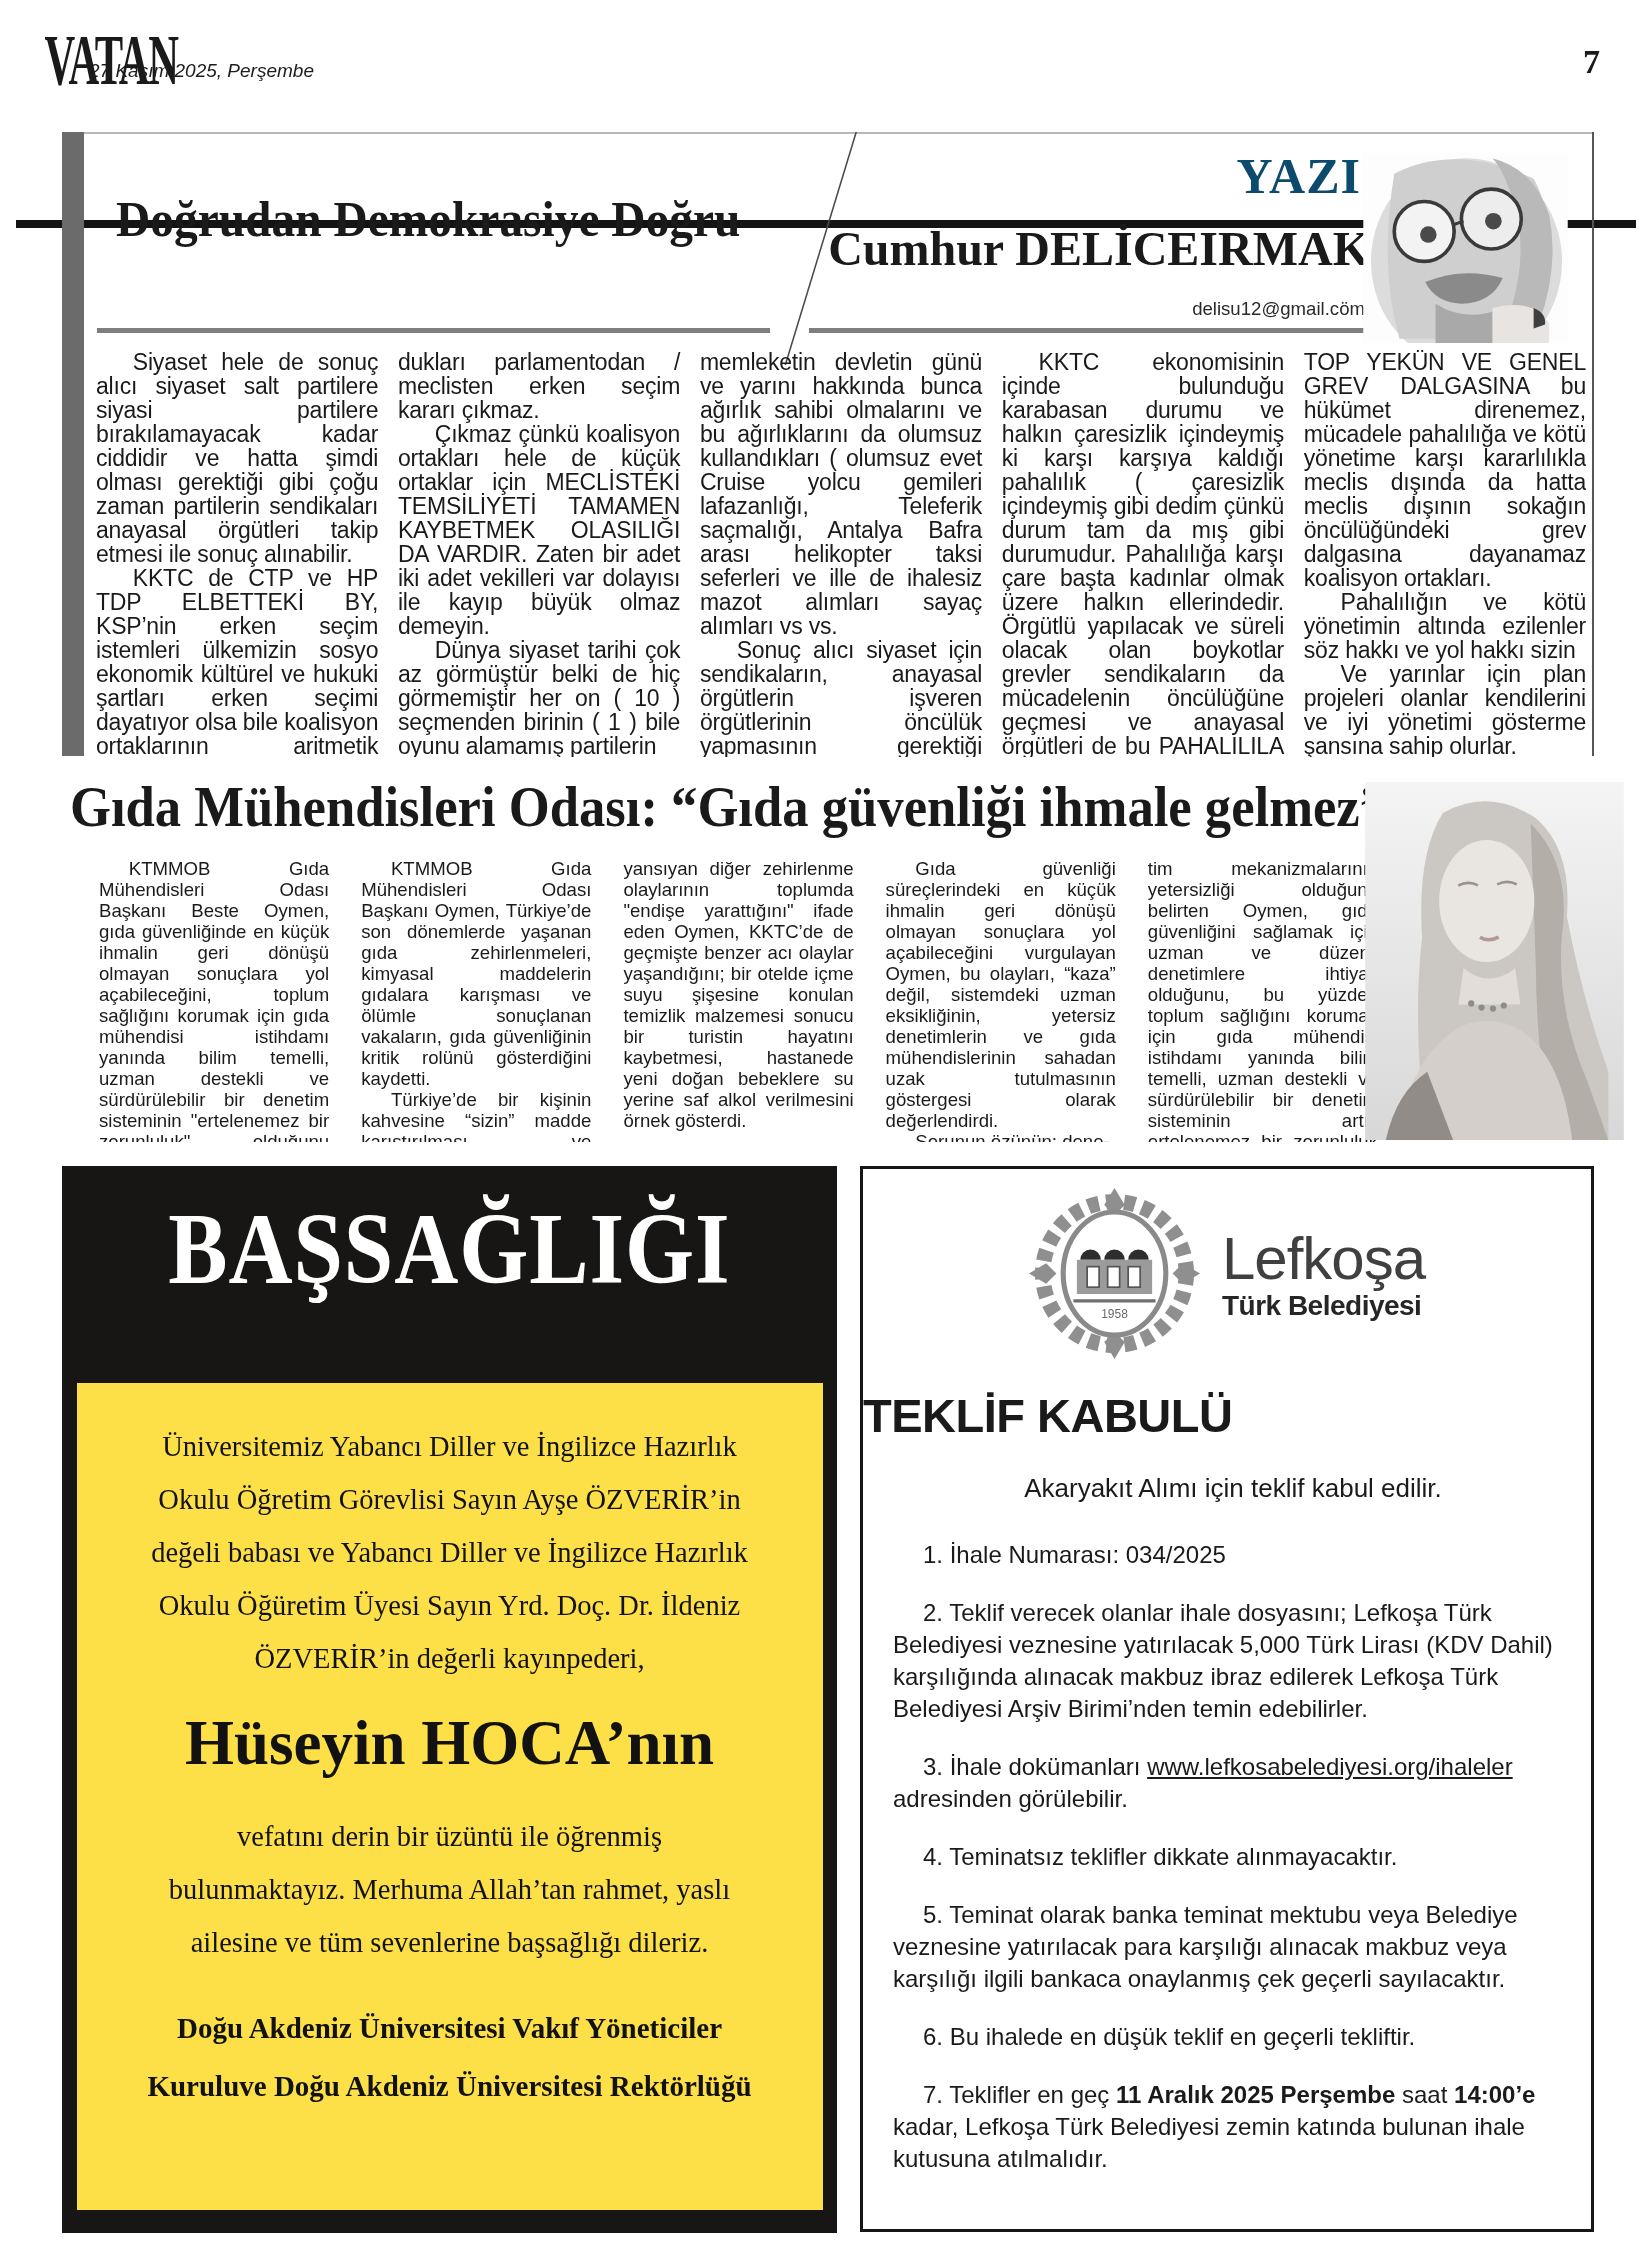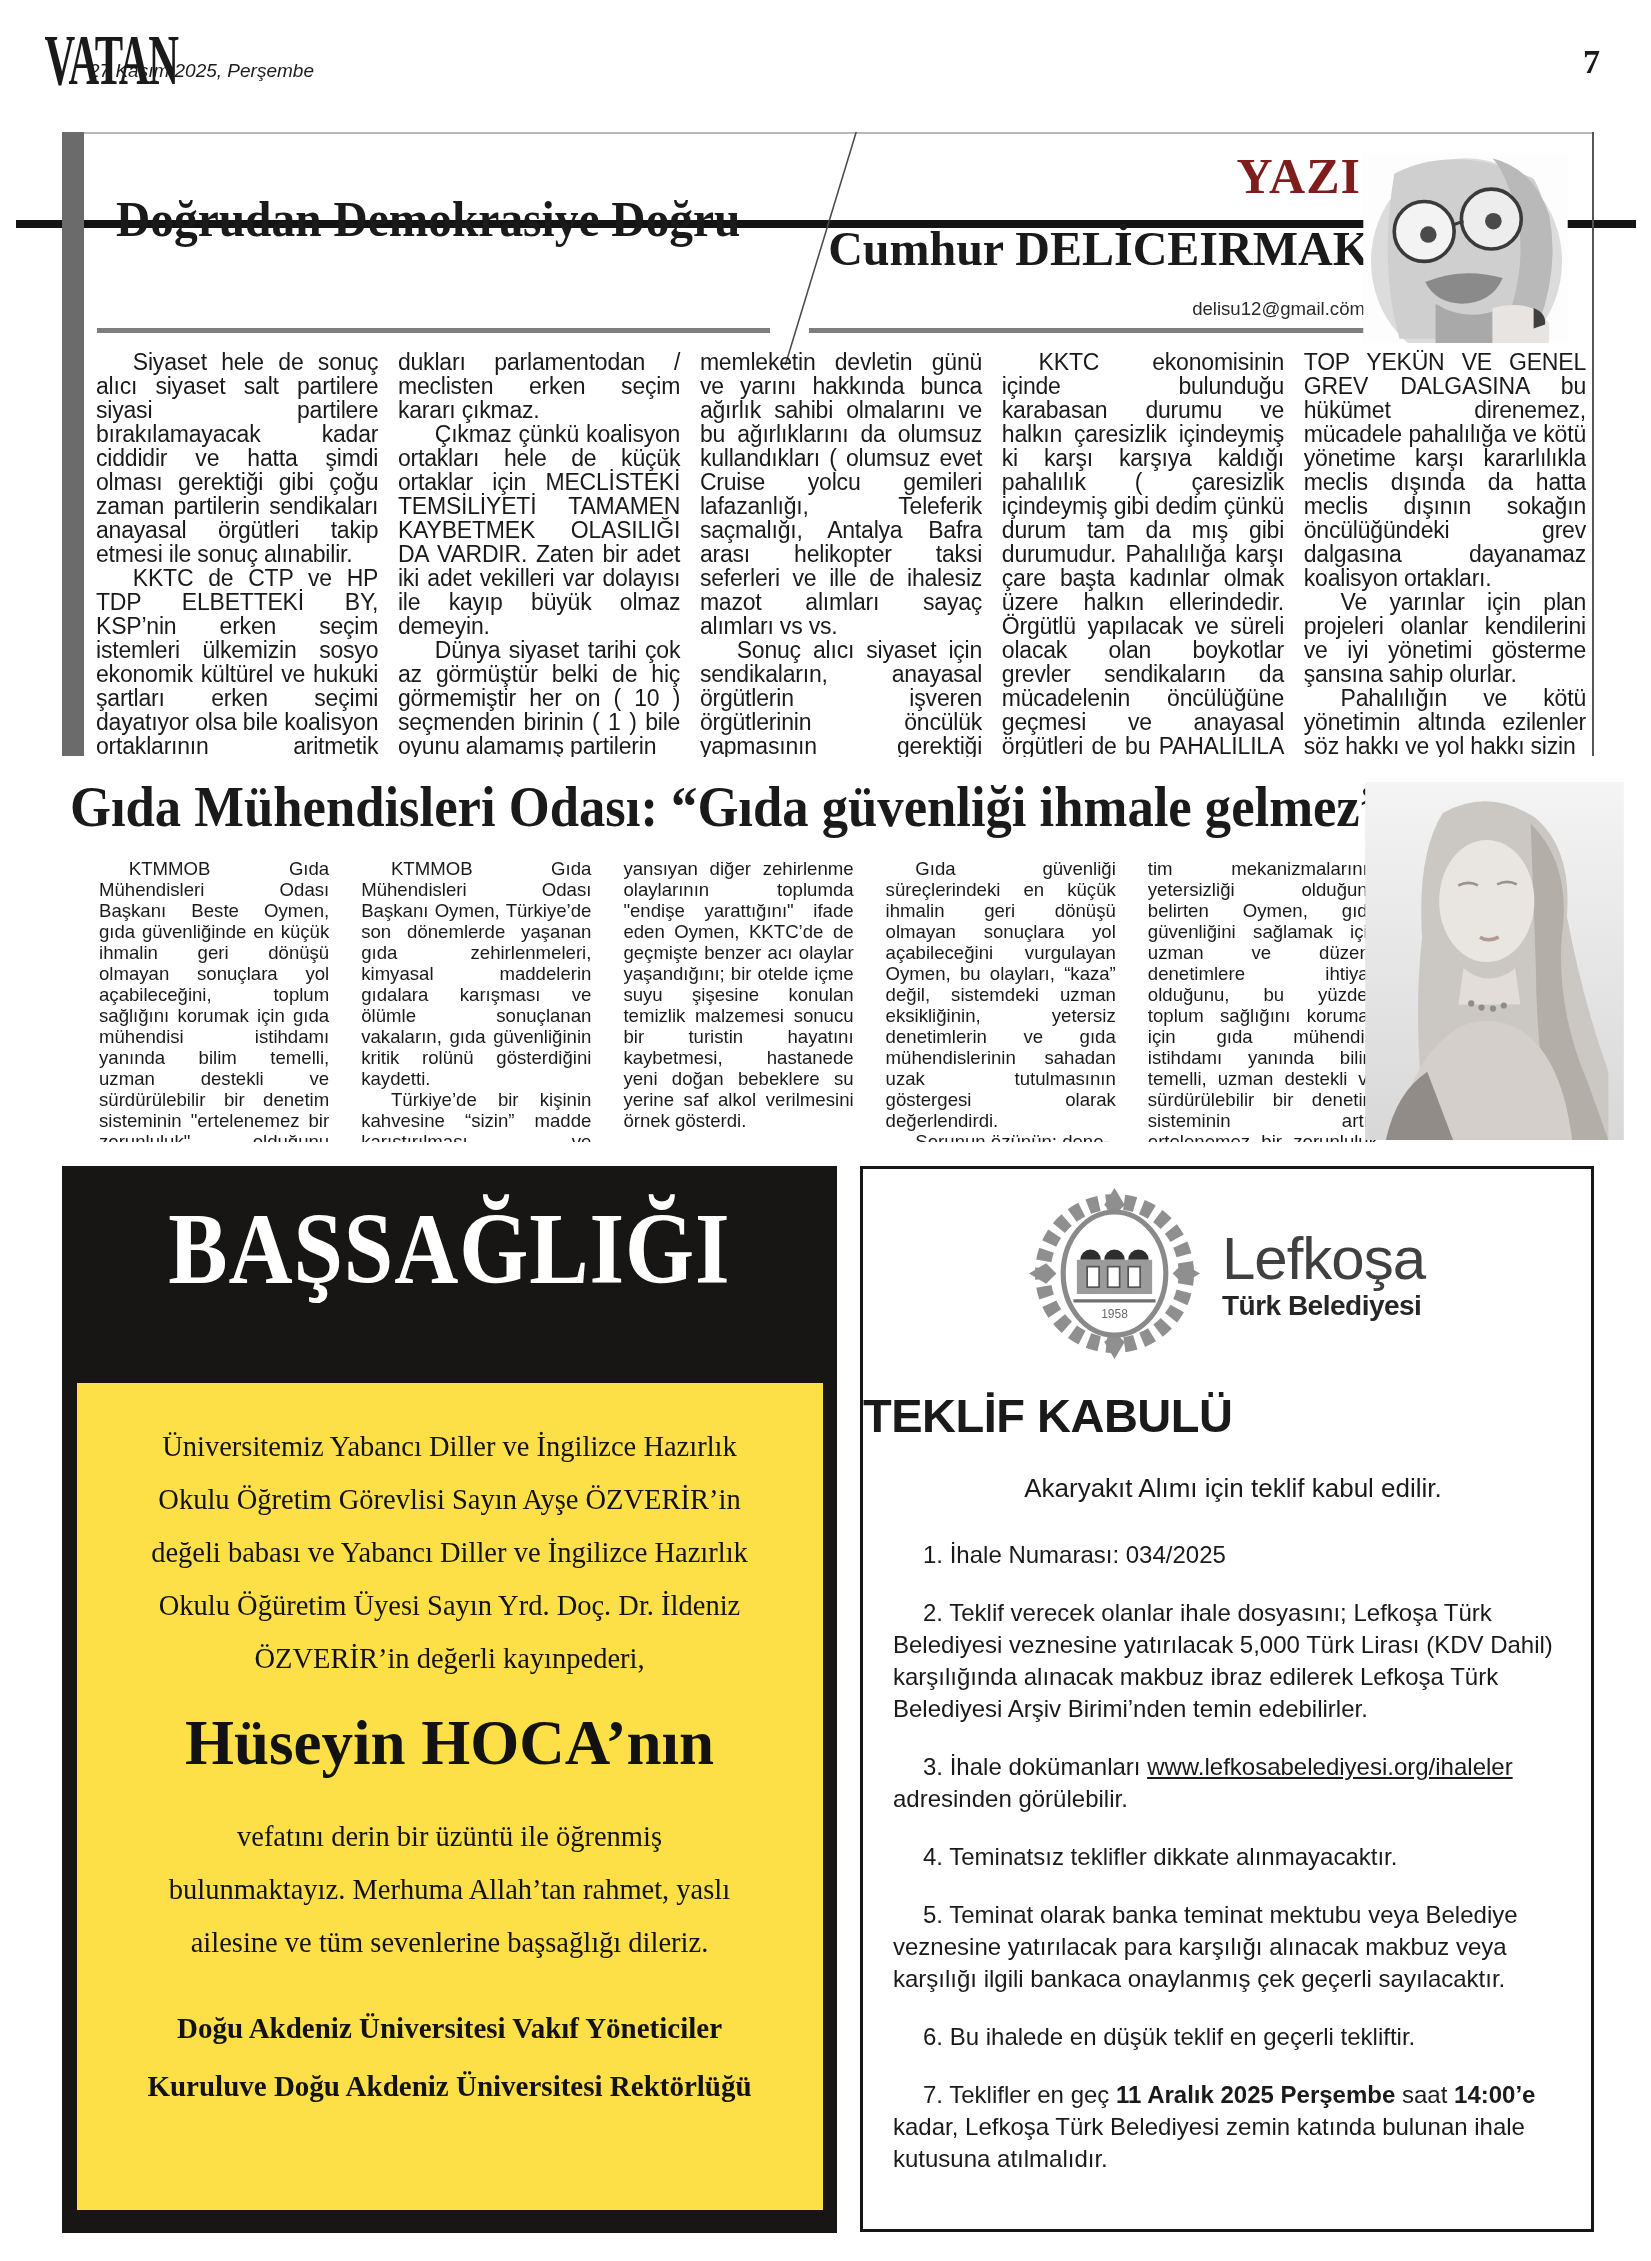--- a/index.html
+++ b/index.html
@@ -17,21 +17,21 @@
   .hdr-rule{left:15.5px;top:220px;width:1620px;height:8.3px;background:#141414;}
 
   
   .a1-top{left:62px;top:132px;width:1532px;height:1.6px;background:#b7b7b7;}
   .a1-left{left:62px;top:132px;width:22px;height:624px;background:#6b6b6b;}
   .a1-right{left:1592px;top:132px;width:2.1px;height:624px;background:#555;}
   .a1-title{left:116px;top:190px;font-weight:bold;font-size:51px;white-space:nowrap;
             transform:scaleX(.93);transform-origin:left;}
   .a1-diag{left:776px;top:132px;}
   .a1-kicker{left:1025px;top:147px;width:336px;text-align:right;font-weight:bold;font-size:50px;
-             color:#7f1d1d;letter-spacing:1px;}
+             color:#0c4a6e;letter-spacing:1px;}
   .a1-author{left:797px;top:221px;width:573px;text-align:right;font-weight:bold;font-size:48px;
              white-space:nowrap;}
   .a1-email{left:807px;top:298px;width:558px;text-align:right;font-size:18.6px;color:#2a2a2a;}
   .a1-rule1{left:97px;top:328px;width:673px;height:4.7px;background:#7e7e7e;}
   .a1-rule2{left:809px;top:328px;width:555px;height:4.7px;background:#7e7e7e;}
   .a1-photo{left:1363px;top:153px;width:205px;height:190px;}
 
   .cols{display:flex;}
   .cols .col{flex:1;}
   .cols p{margin:0;text-align:justify;}
@@ -130,22 +130,22 @@
       </div>
       <div class="col">
         <p>memleketin devletin günü ve yarını hakkında bunca ağırlık sahibi olmalarını ve bu ağırlıklarını da olumsuz kullandıkları ( olumsuz evet Cruise yolcu gemileri lafazanlığı, Teleferik saçmalığı, Antalya Bafra arası helikopter taksi seferleri ve ille de ihalesiz mazot alımları sayaç alımları vs vs.</p>
         <p class="ind">Sonuç alıcı siyaset için sendikaların, anayasal örgütlerin işveren örgütlerinin öncülük yapmasının gerektiği bundan sonra da gerekeceği durumlar vardır.</p>
       </div>
       <div class="col">
         <p class="ind">KKTC ekonomisinin içinde bulunduğu karabasan durumu ve halkın çaresizlik içindeymiş ki karşı karşıya kaldığı pahalılık ( çaresizlik içindeymiş gibi dedim çünkü durum tam da mış gibi durumudur. Pahalılığa karşı çare başta kadınlar olmak üzere halkın ellerindedir. Örgütlü yapılacak ve süreli olacak olan boykotlar grevler sendikaların da mücadelenin öncülüğüne geçmesi ve anayasal örgütleri de bu PAHALILILA KÖTÜ YÖNETİME KARŞI</p>
       </div>
       <div class="col">
         <p>TOP YEKÜN VE GENEL GREV DALGASINA bu hükümet direnemez, mücadele pahalılığa ve kötü yönetime karşı kararlılıkla meclis dışında da hatta meclis dışının sokağın öncülüğündeki grev dalgasına dayanamaz koalisyon ortakları.</p>
+        <p class="ind">Pahalılığın ve kötü yönetimin altında ezilenler söz hakkı ve yol hakkı sizin</p>
         <p class="ind">Ve yarınlar için plan projeleri olanlar kendilerini ve iyi yönetimi gösterme şansına sahip olurlar.</p>
-        <p class="ind">Pahalılığın ve kötü yönetimin altında ezilenler söz hakkı ve yol hakkı sizin</p>
       </div>
     </div>
 
   <div class="abs a2-title serif">Gıda Mühendisleri Odası: “Gıda güvenliği ihmale gelmez”</div>
   <div class="abs cols a2-cols">
       <div class="col">
         <p class="ind">KTMMOB Gıda Mühendisleri Odası Başkanı Beste Oymen, gıda güvenliğinde en küçük ihmalin geri dönüşü olmayan sonuçlara yol açabileceğini, toplum sağlığını korumak için gıda mühendisi istihdamı yanında bilim temelli, uzman destekli ve sürdürülebilir bir denetim sisteminin "ertelenemez bir zorunluluk" olduğunu belirtti.</p>
       </div>
       <div class="col">
         <p class="ind">KTMMOB Gıda Mühendisleri Odası Başkanı Oymen, Türkiye’de son dönemlerde yaşanan gıda zehirlenmeleri, kimyasal maddelerin gıdalara karışması ve ölümle sonuçlanan vakaların, gıda güvenliğinin kritik rolünü gösterdiğini kaydetti.</p>

